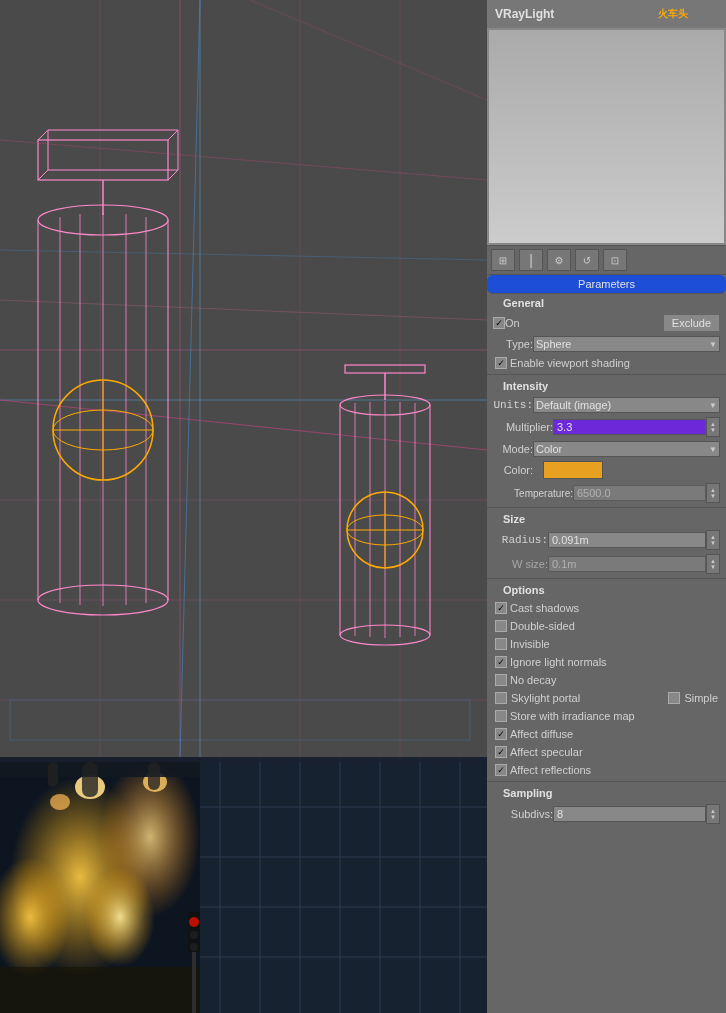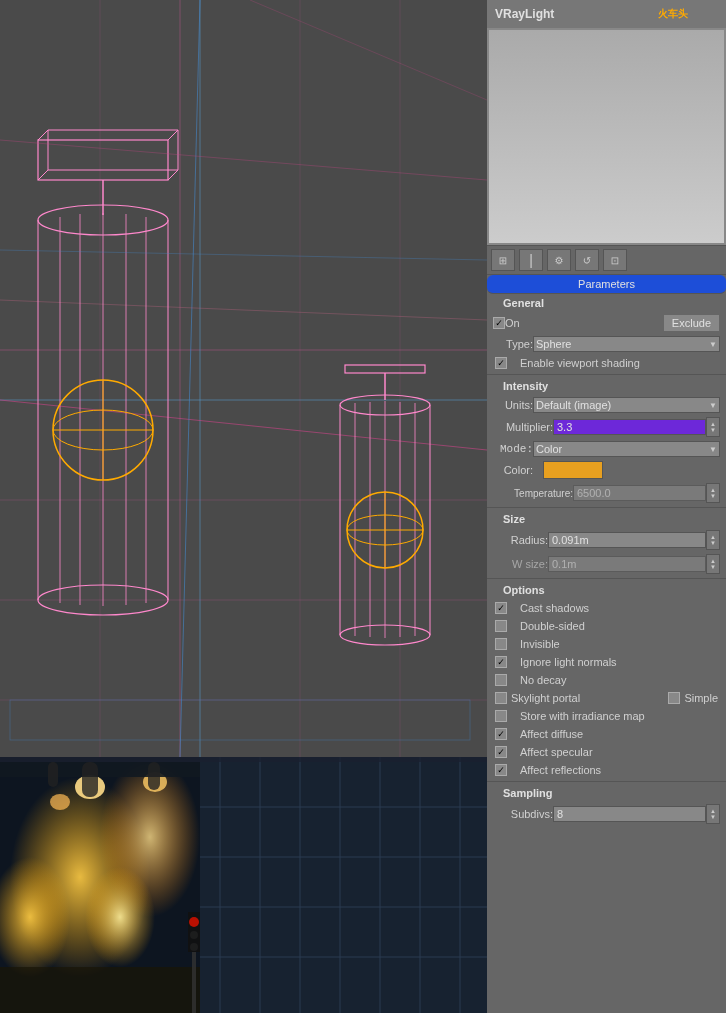--- a/index.html
+++ b/index.html
@@ -189,21 +189,21 @@
     .spinner-arrow-up, .spinner-arrow-down {
       font-size: 6px;
       line-height: 1;
       color: #ccc;
     }
 
     .checkbox-row {
       display: flex;
       align-items: center;
       padding: 2px 8px;
-      gap: 13px;
+      gap: 3px;
       min-height: 18px;
     }
 
     .cb-box {
       width: 12px;
       height: 12px;
       background: #888;
       border: 1px solid #aaa;
       display: flex;
       align-items: center;
@@ -426,36 +426,36 @@
     </div>
     <div class="checkbox-row">
       <div class="cb-box checked"></div>
       <span class="cb-label">Enable viewport shading</span>
     </div>
 
     <div class="divider"></div>
 
     <div class="section-header">Intensity</div>
     <div class="param-row">
-      <span class="param-label" style="width:40px;">Units:</span>
+      <span class="param-label" style="width:40px;font-family:Liberation Mono, monospace;">Units:</span>
       <div class="param-dropdown">
         <span>Default (image)</span>
         <span class="dropdown-arrow">▼</span>
       </div>
     </div>
     <div class="param-row">
       <span class="param-label" style="width:60px; text-align:right;">Multiplier:</span>
       <input class="param-value" type="text" style="width: 80px; background: #6d28d9; border: 1px solid rgb(85, 85, 85); color: rgb(224, 224, 224); padding: 1px 3px;" value="3.3">
       <div class="spinner-btn">
         <span class="spinner-arrow-up">▲</span>
         <span class="spinner-arrow-down">▼</span>
       </div>
     </div>
     <div class="param-row">
-      <span class="param-label" style="width:40px;font-family:Liberation Mono, monospace;">Mode:</span>
+      <span class="param-label" style="width:40px;">Mode:</span>
       <div class="param-dropdown">
         <span>Color</span>
         <span class="dropdown-arrow">▼</span>
       </div>
     </div>
     <div class="param-row">
       <span class="param-label" style="width:40px; text-align:right;">Color:</span>
       <div class="color-swatch" style="margin-left:10px;"></div>
     </div>
     <div class="param-row">
@@ -464,21 +464,21 @@
       <div class="spinner-btn">
         <span class="spinner-arrow-up">▲</span>
         <span class="spinner-arrow-down">▼</span>
       </div>
     </div>
 
     <div class="divider"></div>
 
     <div class="section-header">Size</div>
     <div class="param-row">
-      <span class="param-label" style="width:55px; text-align:right;">Radius:</span>
+      <span class="param-label" style="width:55px; text-align:right;font-family:Liberation Mono, monospace;">Radius:</span>
       <input class="param-value" type="text" style="width: 80px; background: rgb(136, 136, 136); border: 1px solid rgb(85, 85, 85); color: rgb(224, 224, 224); padding: 1px 3px;" value="0.091m">
       <div class="spinner-btn">
         <span class="spinner-arrow-up">▲</span>
         <span class="spinner-arrow-down">▼</span>
       </div>
     </div>
     <div class="param-row">
       <span class="param-label" style="width:55px; text-align:right; opacity:0.6;">W size:</span>
       <input class="param-value" type="text" style="width: 80px; background: rgb(136, 136, 136); border: 1px solid rgb(85, 85, 85); color: rgb(224, 224, 224); padding: 1px 3px; opacity: 0.6;" value="0.1m">
       <div class="spinner-btn">

